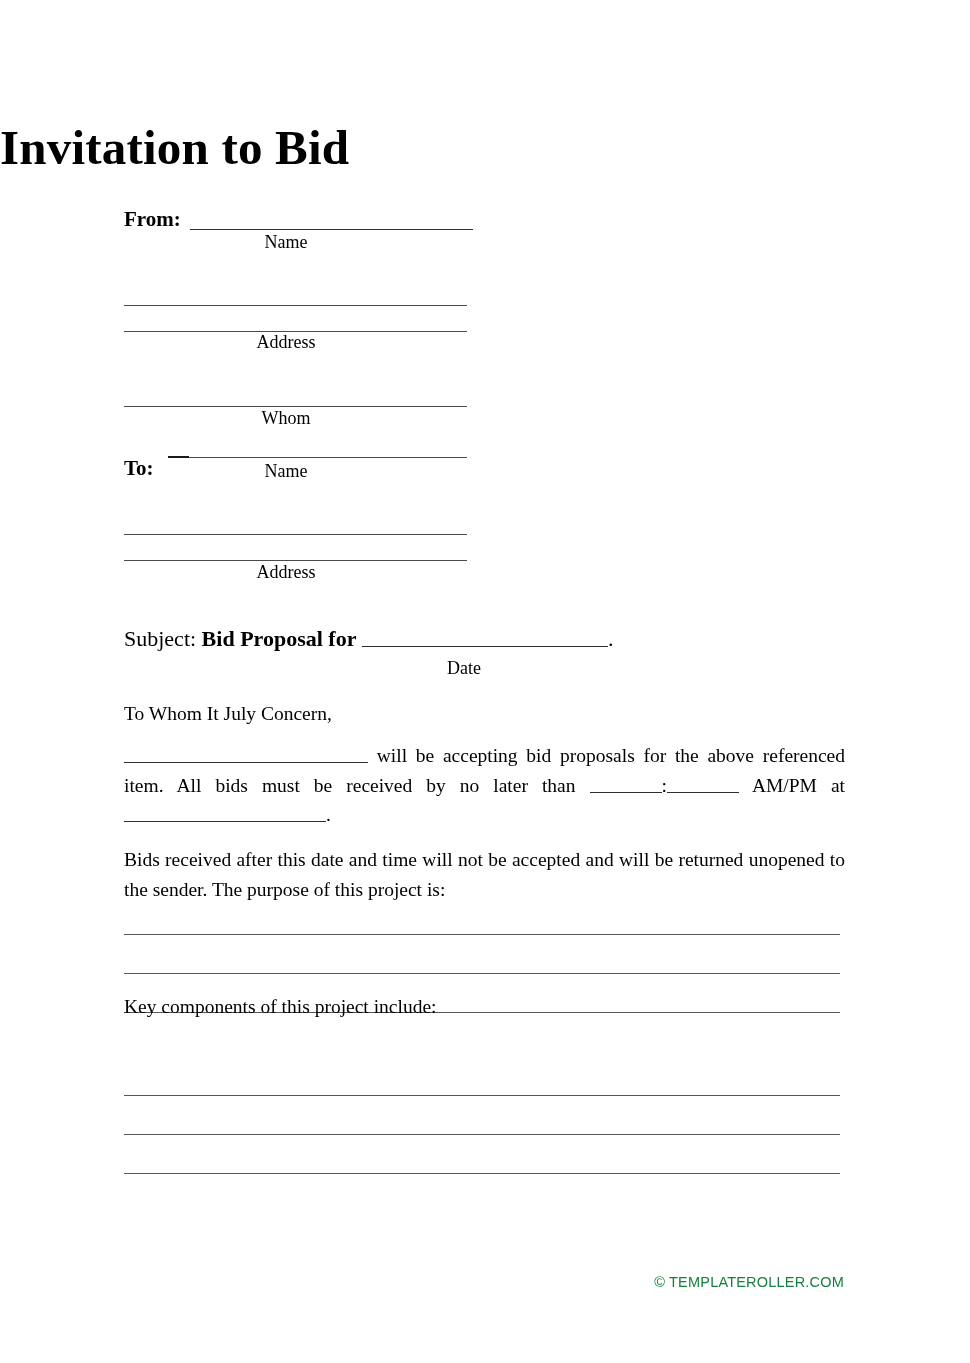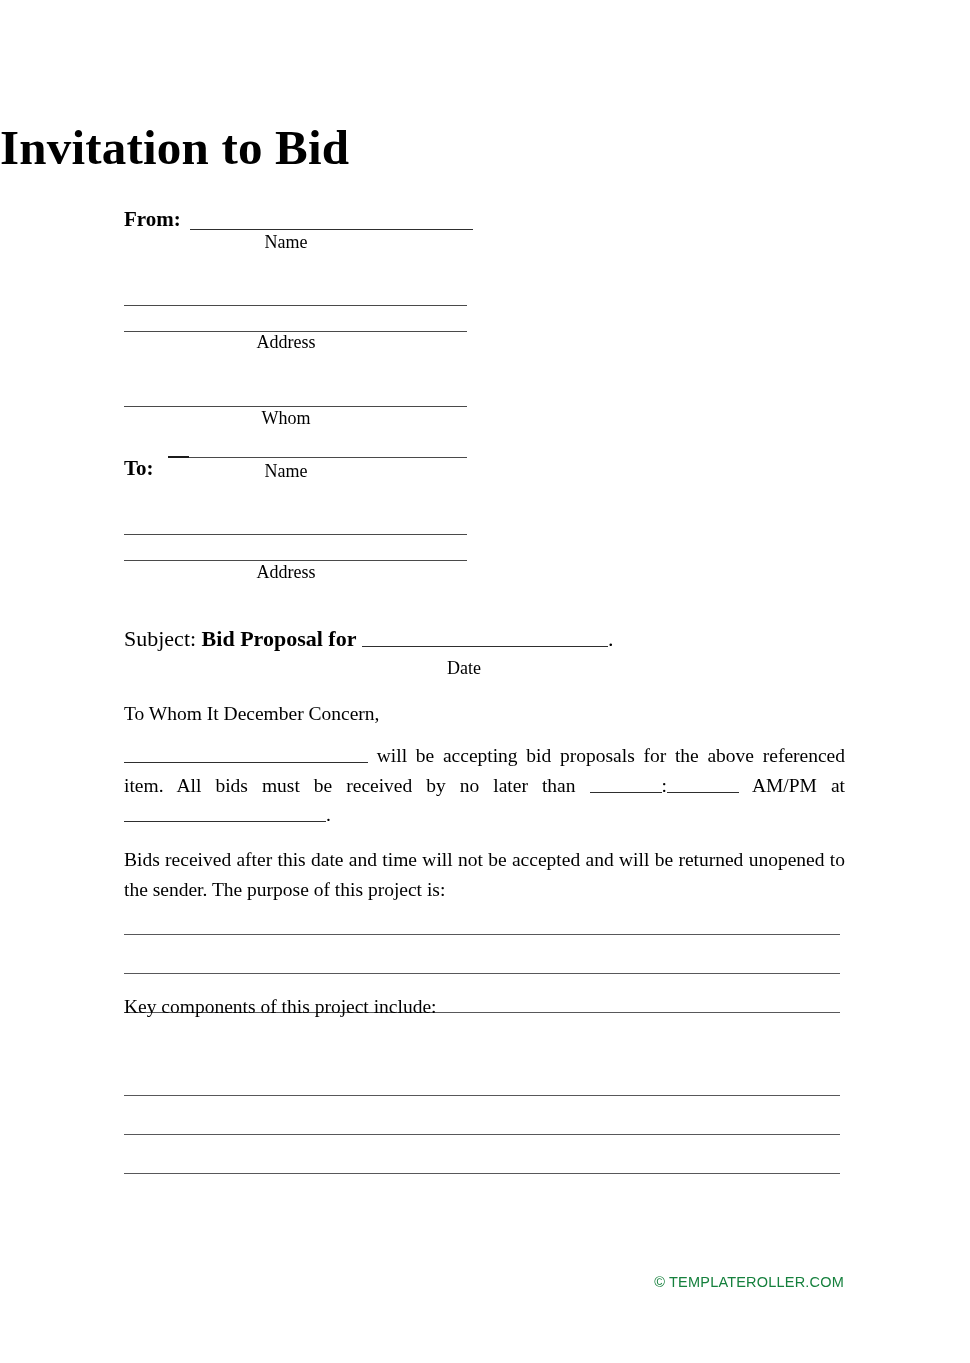--- a/index.html
+++ b/index.html
@@ -150,21 +150,21 @@
 
   <div class="rule" style="left:124px; top:534px; width:343px;"></div>
   <div class="rule" style="left:124px; top:560px; width:343px;"></div>
   <div class="caption" style="left:186px; top:562px; width:200px;">Address</div>
 
   <div class="subject-line">
     <span>Subject:</span><span>&nbsp;</span><span class="bold">Bid Proposal for</span><span>&nbsp;</span><span class="blank b-item"></span><span>.</span>
   </div>
   <div class="caption" style="left:364px; top:658px; width:200px;">Date</div>
 
-  <div class="body-block plain" style="top:699px;">To Whom It December Concern,</div>
+  <div class="body-block plain" style="top:699px;">To Whom It July Concern,</div>
 
   <div class="body-block" style="top:741px;">
     <span class="blank b-entity"></span><span> will be accepting bid proposals for the above referenced item. All bids must be received by no later than </span><span class="blank b-time"></span><span>:</span><span class="blank b-time"></span><span> AM/PM at </span><span class="blank b-loc"></span><span>.</span>
   </div>
 
   <div class="body-block" style="top:845px;">Bids received after this date and time will not be accepted and will be returned unopened to the sender. The purpose of this project is:</div>
 
   <div class="write-line" style="top:934px;"></div>
   <div class="write-line" style="top:973px;"></div>
   <div class="write-line" style="top:1012px;"></div>

